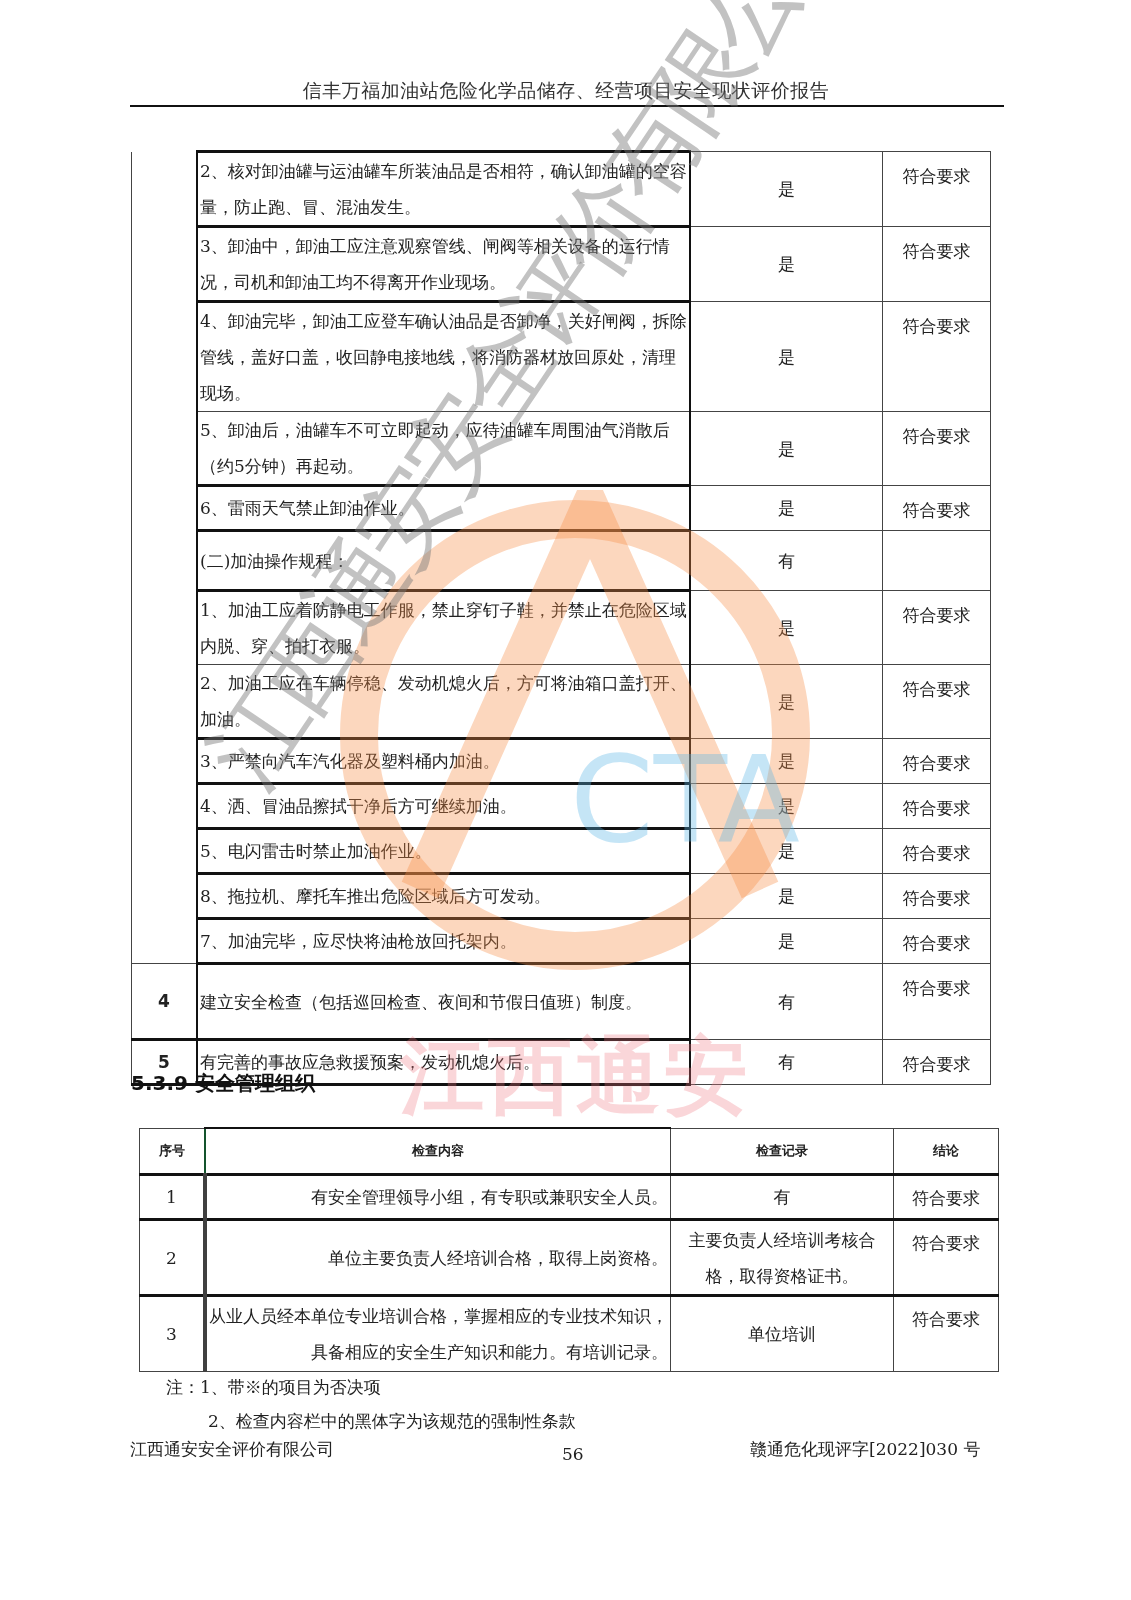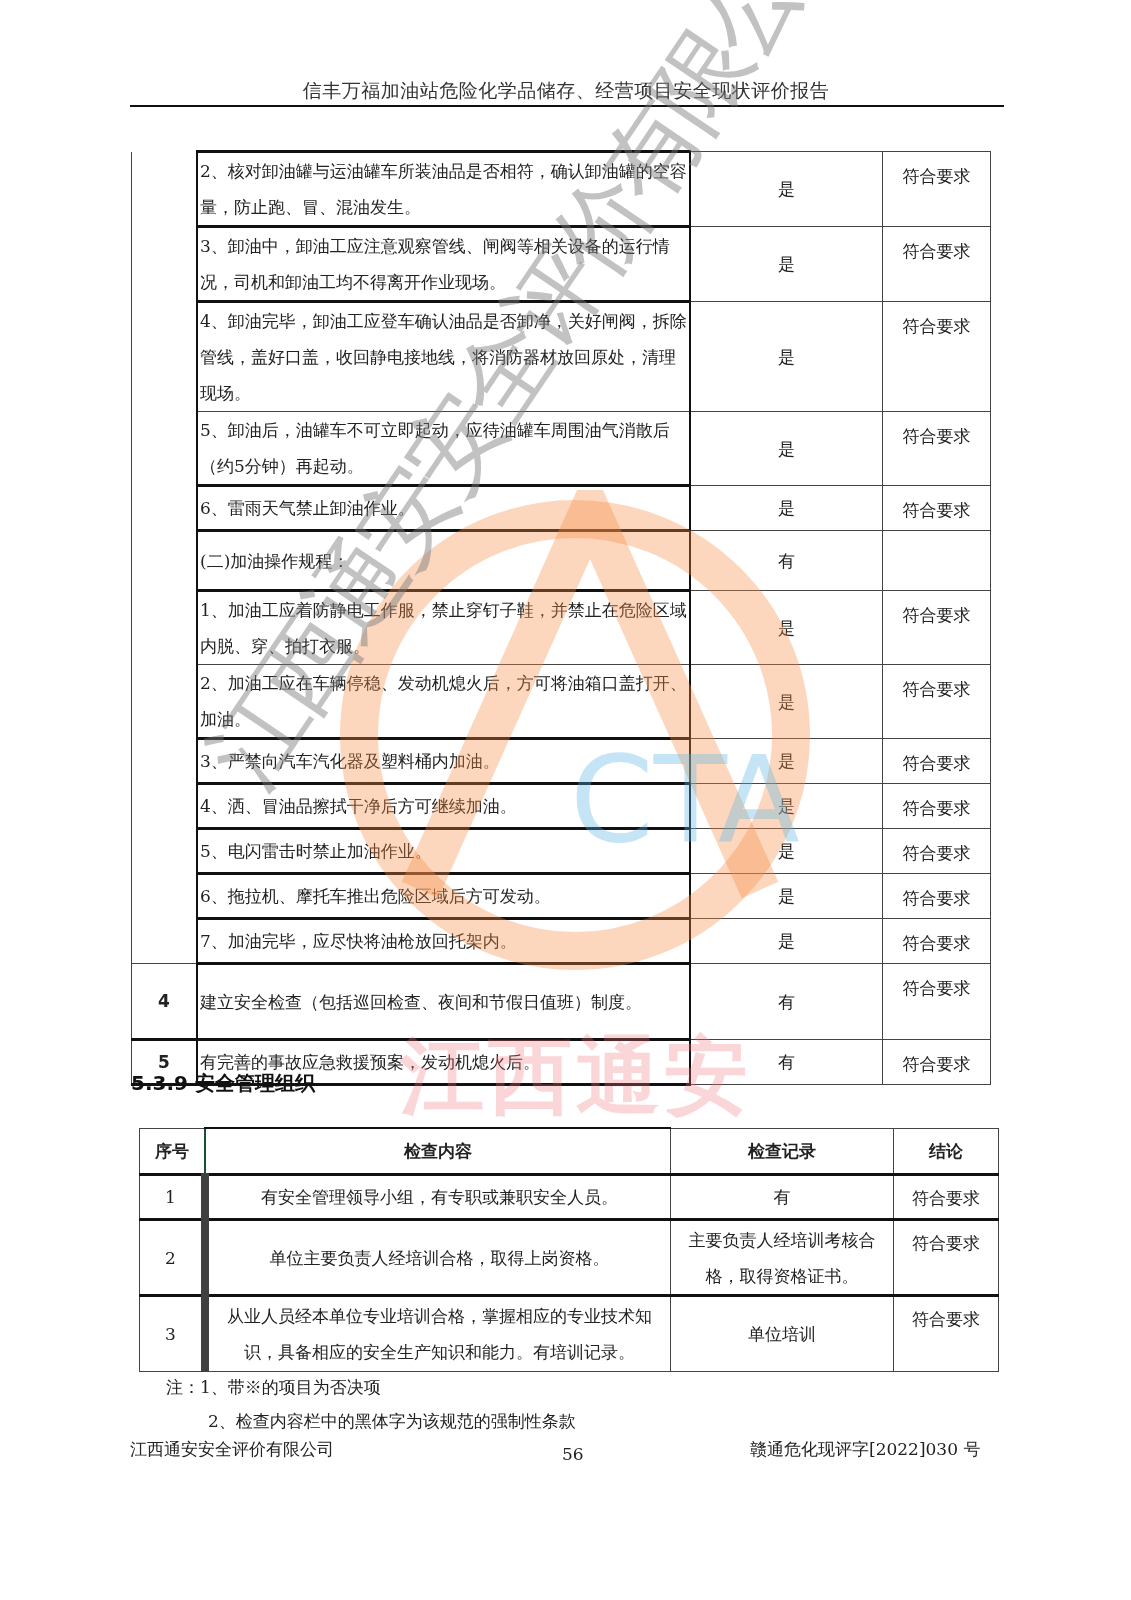--- a/index.html
+++ b/index.html
@@ -18,23 +18,23 @@
   .t1 td.res { width: 103px; text-align: center; vertical-align: top; padding-top: 6px; }
   .t1 tr.thick-top td.content { border-top: 3px solid #111; }
   .t1 tr.thick-top td.num.grp { border-top: 3px solid #111; }
   .t1 td.num.cont { border-top: none; border-bottom: none; }
   .t1 tr.last td.content, .t1 tr.last td.num { border-bottom: 3px solid #111; }
 
   .section-title { position: absolute; left: 131px; top: 1070px; font-size: 20px; font-weight: bold;
                    font-family: "DejaVu Sans", sans-serif; color: #111; }
 
   .t2 { left: 139px; top: 1127px; width: 856px; }
-  .t2 th { font-weight: bold; font-family: "DejaVu Sans", sans-serif; height: 44px; text-align: center; font-size: 17px; }
+  .t2 th { font-weight: bold; font-family: "DejaVu Sans", sans-serif; height: 44px; text-align: center; font-size: 13px; }
   .t2 td { text-align: center; }
-  .t2 td.content { text-align: center; border-left: 8px solid #404040; border-right: 1px solid #444; }
+  .t2 td.content { text-align: right; border-left: 4px solid #404040; border-right: 1px solid #444; }
   .t2 th.c-num { width: 60px; }
   .t2 th.c-content { width: 460px; border-left: 2px solid #14532d; border-top: 2px solid #111; }
   .t2 th.c-rec { width: 218px; }
   .t2 th.c-res { width: 100px; }
   .t2 tr.r td { border-top: 3px solid #111; }
   .t2 td.res { vertical-align: top; padding-top: 4px; }
 
   .note { position: absolute; font-size: 17px; color: #222; }
   .note1 { left: 166px; top: 1376px; }
   .note2 { left: 208px; top: 1410px; }
@@ -124,21 +124,21 @@
       <td class="res">符合要求</td>
     </tr>
     <tr class="thick-top" style="height:45px">
       <td class="num cont"></td>
       <td class="content">5、电闪雷击时禁止加油作业。</td>
       <td class="rec">是</td>
       <td class="res">符合要求</td>
     </tr>
     <tr class="thick-top" style="height:45px">
       <td class="num cont"></td>
-      <td class="content">6、拖拉机、摩托车推出危险区域后方可发动。</td>
+      <td class="content">8、拖拉机、摩托车推出危险区域后方可发动。</td>
       <td class="rec">是</td>
       <td class="res">符合要求</td>
     </tr>
     <tr class="thick-top" style="height:45px">
       <td class="num cont" style="border-bottom:1px solid #444"></td>
       <td class="content">7、加油完毕，应尽快将油枪放回托架内。</td>
       <td class="rec">是</td>
       <td class="res">符合要求</td>
     </tr>
     <tr class="thick-top" style="height:76px">

